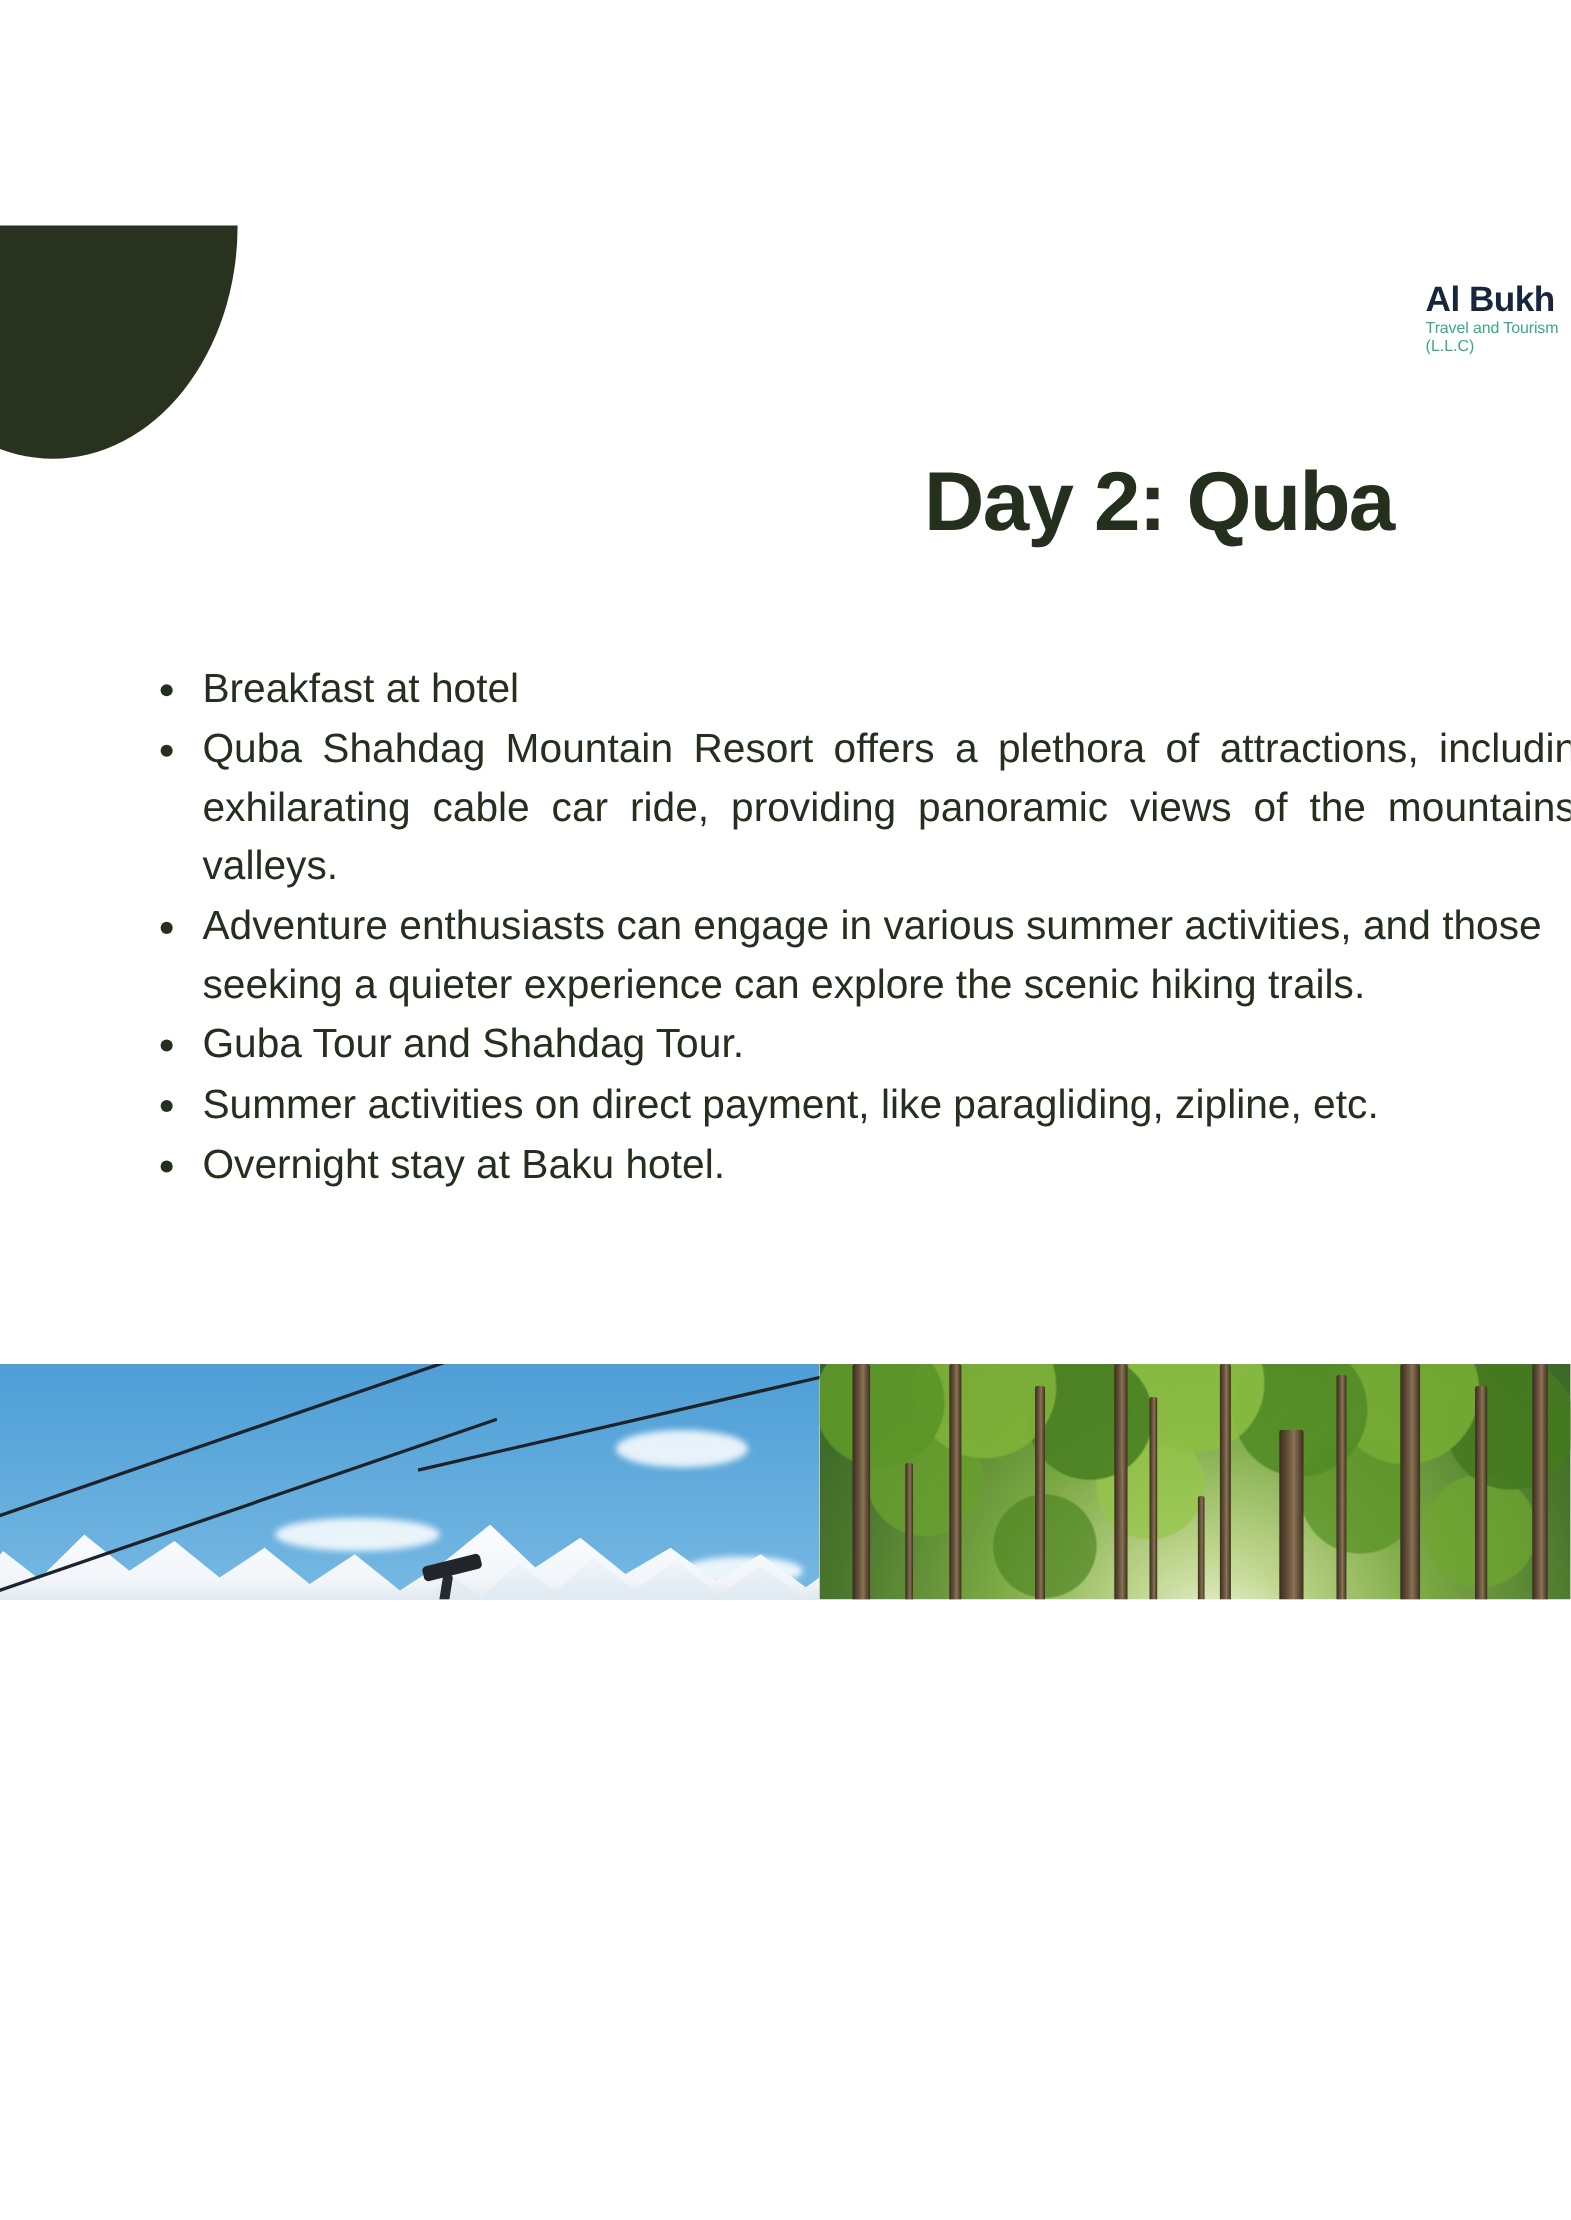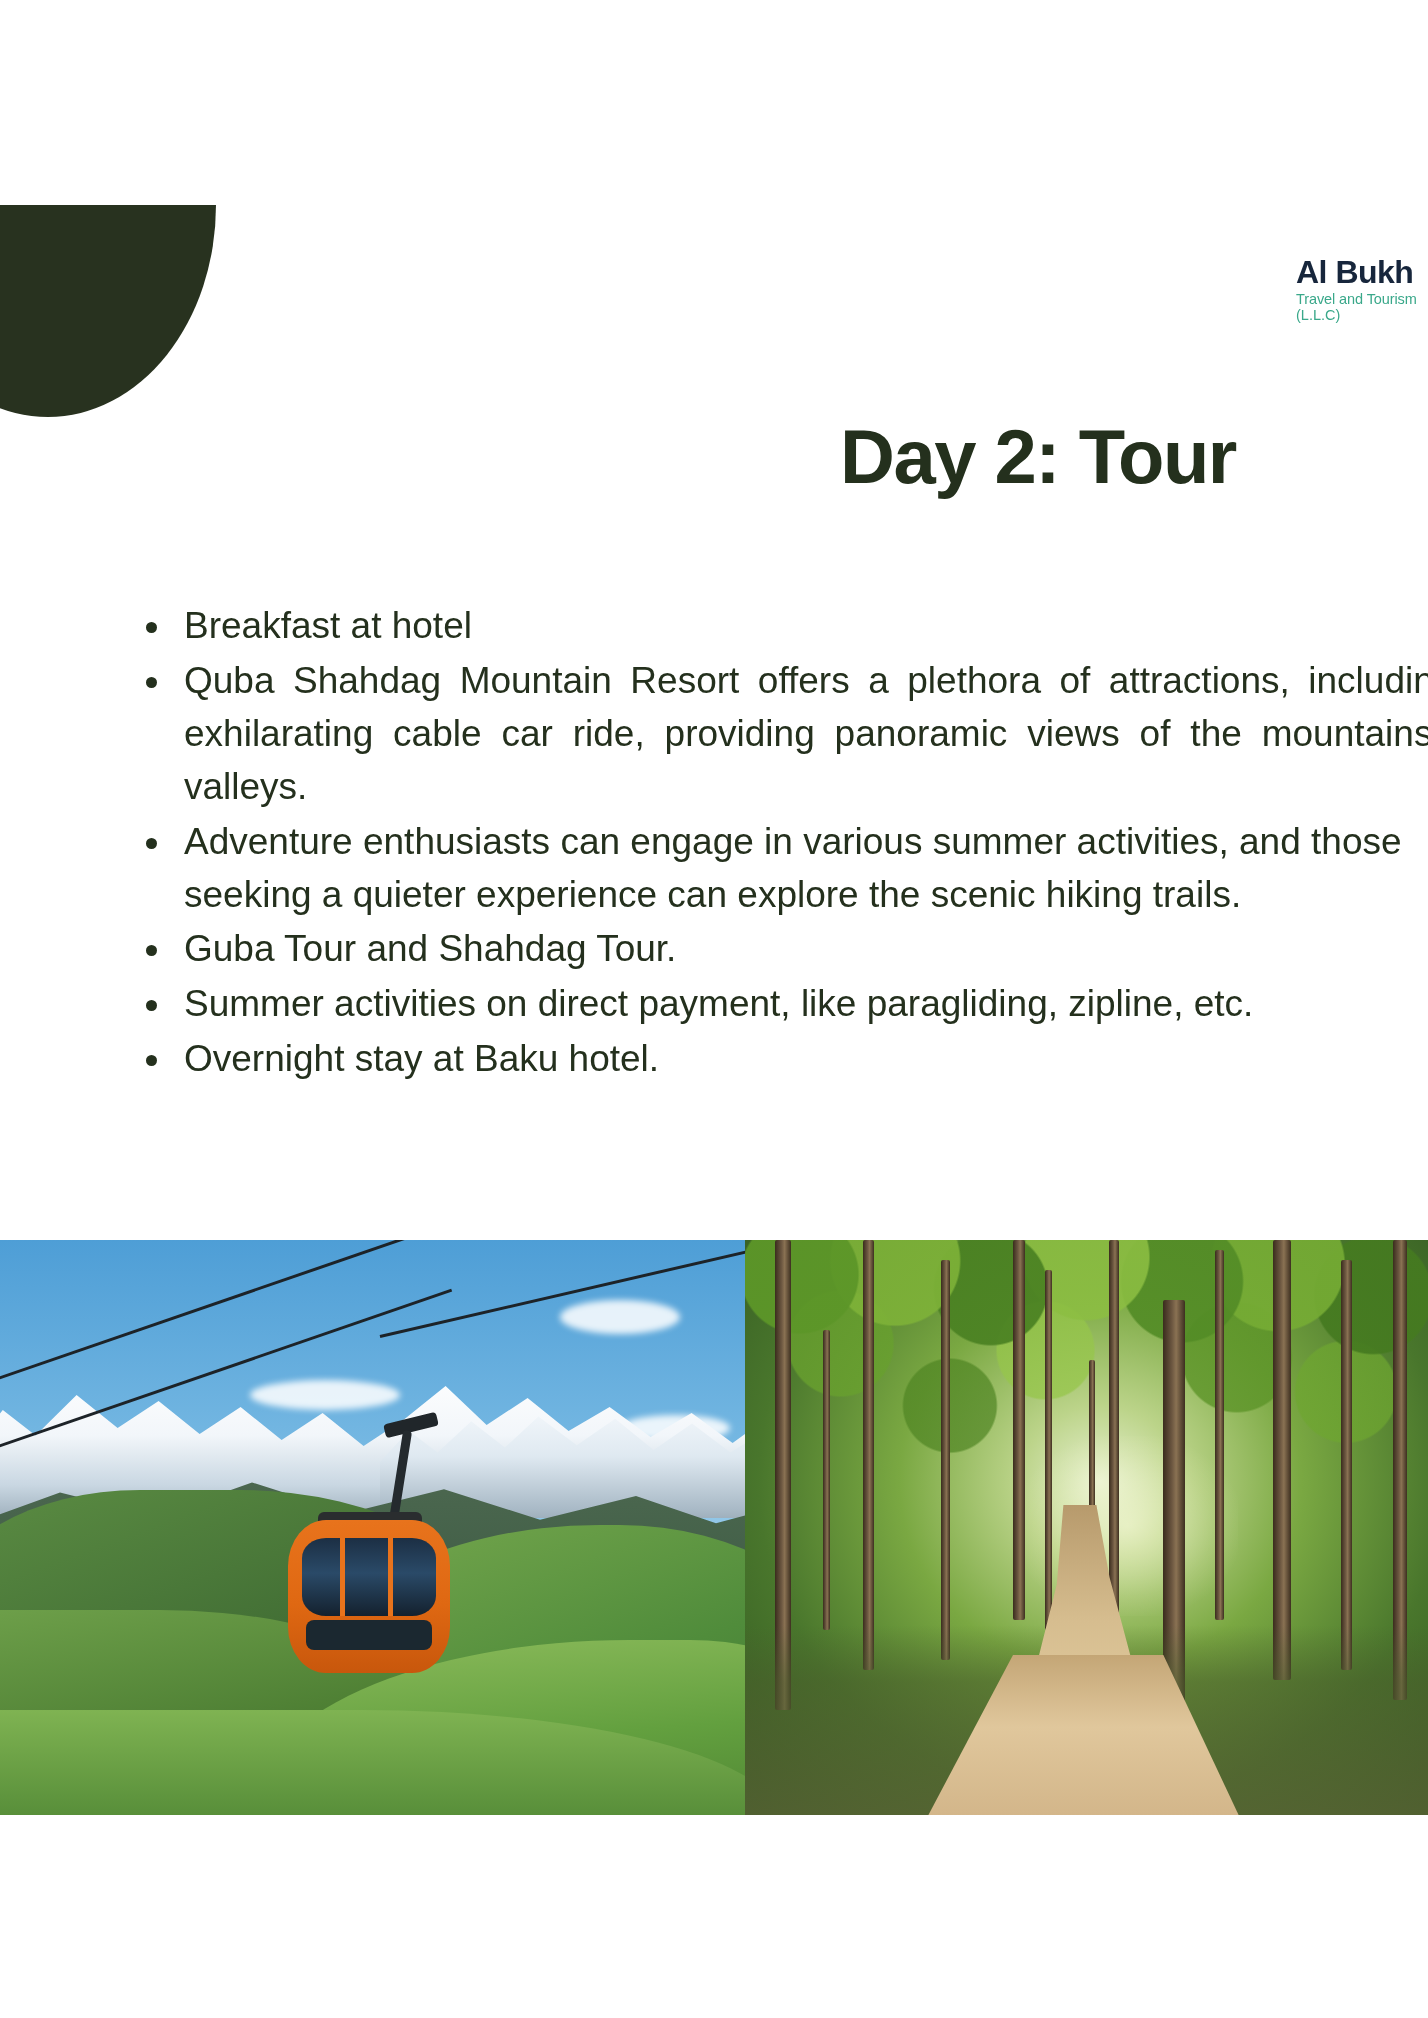--- a/index.html
+++ b/index.html
@@ -6,21 +6,21 @@
     margin: 0;
     padding: 0;
     background: #ffffff;
   }
   body {
     font-family: "Liberation Sans", sans-serif;
   }
   .slide {
     position: relative;
     width: 1428px;
-    height: 2018px;
+    height: 1454px;
     background: #ffffff;
     overflow: hidden;
   }
 
   
   .corner-shape {
     position: absolute;
     left: -120px;
     top: 205px;
     width: 336px;
@@ -321,21 +321,21 @@
 <div class="slide">
 
   <div class="corner-shape"></div>
 
   <div class="logo">
     <span class="logo-name">Al Bukh</span>
     <span class="logo-sub">Travel and Tourism</span>
     <span class="logo-llc">(L.L.C)</span>
   </div>
 
-  <div class="title">Day 2: Tour</div>
+  <div class="title">Day 2: Quba</div>
 
   <ul class="bullets">
     <li>Breakfast at hotel</li>
     <li class="wrap"> Quba Shahdag Mountain Resort offers a plethora of attractions, including an exhilarating cable car ride, providing panoramic views of the mountains and valleys.</li>
     <li class="wrap nojust">Adventure enthusiasts can engage in various summer activities, and those seeking a quieter experience can explore the scenic hiking trails.</li>
     <li>Guba Tour and Shahdag Tour.</li>
     <li>Summer activities on direct payment, like paragliding, zipline, etc.</li>
     <li>Overnight stay at Baku hotel.</li>
   </ul>
 

